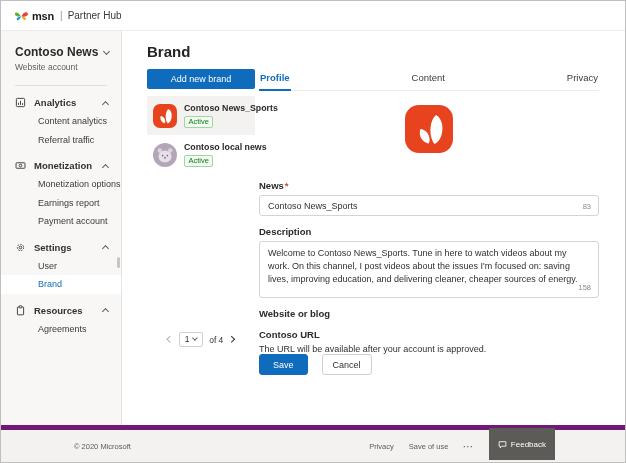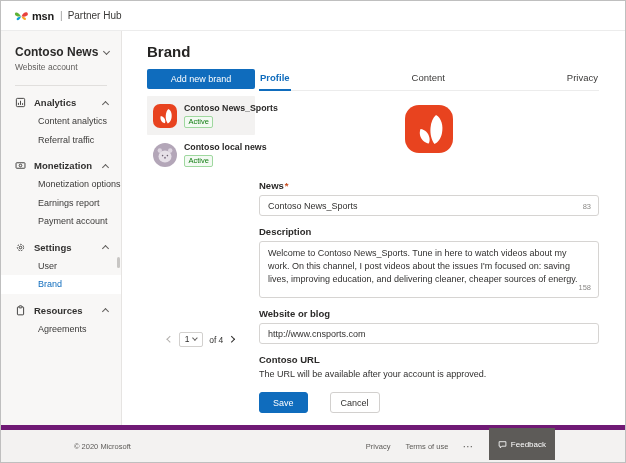--- a/index.html
+++ b/index.html
@@ -73,21 +73,21 @@
   .field-label { font-size:9.5px; font-weight:700; color:#2b2a29; margin-bottom:4px; }
   .req { color:#c84b1f; margin-left:1px; }
   .input { position:relative; border:1px solid #d6d4d2; border-radius:3px; height:21px;
     display:flex; align-items:center; padding:0 24px 0 8px; font-size:9px; color:#323130;
     background:#fff; cursor:text; }
   .input .counter { position:absolute; right:7px; top:6px; font-size:7.5px; color:#8a8886; }
   .textarea { position:relative; border:1px solid #d6d4d2; border-radius:3px;
     padding:5px 8px 11px; font-size:9px; line-height:1.45; color:#323130; background:#fff; cursor:text; }
   .textarea .counter { position:absolute; right:7px; bottom:3px; font-size:7.5px; color:#8a8886; }
   .note { font-size:9px; color:#323130; margin-top:4px; }
-  .btn-row { margin-top:13px; display:flex; gap:22px; }
+  .btn-row { display:flex; gap:14px; }
   .btn { height:21px; border-radius:3px; font-size:9px; font-family:inherit; cursor:pointer; }
   .btn.primary { background:var(--accent,#0f6cbd); border:1px solid var(--accent,#0f6cbd);
     color:#fff; padding:0 13px; }
   .btn.secondary { background:#fff; border:1px solid #d2d0ce; color:#323130; padding:0 10px; }
   
   .app-footer { flex:0 0 16px; background:#f3f2f1; border-top:5px solid #701a75;
     display:flex; align-items:center; font-size:7.5px; color:#5d5b58; position:relative; }
   .copyright { margin-left:73px; }
   .footer-right { margin-left:auto; display:flex; align-items:center; gap:15px; margin-right:70px; }
   .footer-link { cursor:pointer; color:#5d5b58; }
@@ -250,44 +250,41 @@
           <div class="field">
             <div class="field-label">Description</div>
             <div class="textarea">
               <span>Welcome to Contoso News_Sports. Tune in here to watch videos about my work. On this channel, I post videos about the issues I'm focused on: saving lives, improving education, and delivering cleaner, cheaper sources of energy.</span>
               <span class="counter">158</span>
             </div>
           </div>
 
           <div class="field">
             <div class="field-label">Website or blog</div>
-            <div class="input">
-              <span>http://www.cnsports.com</span>
-            </div>
           </div>
 
           <div class="field">
             <div class="field-label">Contoso URL</div>
             <div class="note">The URL will be available after your account is approved.</div>
           </div>
 
           <div class="btn-row">
             <button class="btn primary">Save</button>
             <button class="btn secondary">Cancel</button>
           </div>
         </div>
       </div>
     </main>
   </div>
 
   <footer class="app-footer">
     <span class="copyright">© 2020 Microsoft</span>
     <div class="footer-right">
       <span class="footer-link">Privacy</span>
-      <span class="footer-link">Terms of use</span>
+      <span class="footer-link">Save of use</span>
       <span class="footer-more">···</span>
       <button class="feedback-btn">
         <svg width="9" height="9" viewBox="0 0 16 16">
           <path d="M2 3 h12 v8 h-7 l-3 3 v-3 h-2 z" fill="none" stroke="#fff" stroke-width="1.5"></path>
         </svg>
         <span>Feedback</span>
       </button>
     </div>
   </footer>
 </div>

